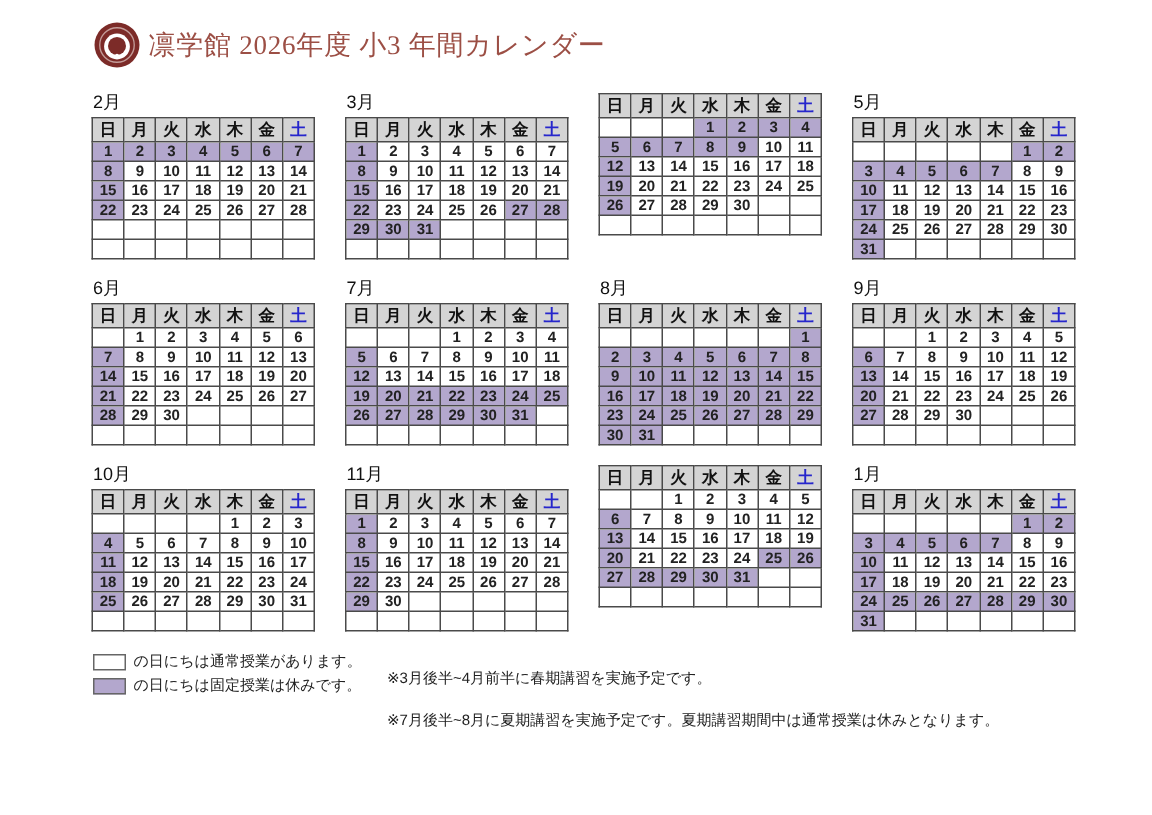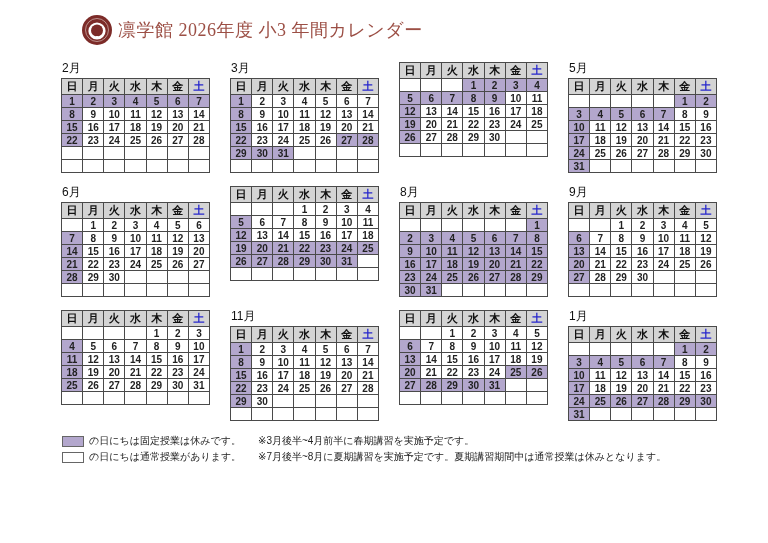--- a/index.html
+++ b/index.html
@@ -8,21 +8,21 @@
     --sat-blue:#2626cc;
     --title-red:#9c4f45;
     --logo-red:#7c2b28;
     --grid-border:#4a4a4a;
   }
   html,body{margin:0;padding:0;}
   body{
     width:768px;height:543px;background:#ffffff;position:relative;overflow:hidden;
     font-family:"Liberation Sans","DejaVu Sans",sans-serif;
   }
-  .header{position:absolute;left:81px;top:14px;display:flex;align-items:center;gap:5px;}
+  .header{position:absolute;left:62px;top:14px;display:flex;align-items:center;gap:5px;}
   .logo{width:32px;height:32px;display:inline-block;}
   .title{
     font-family:"Liberation Serif","DejaVu Serif",serif;
     font-size:18px;font-weight:normal;color:var(--title-red);
     margin:0;letter-spacing:0.5px;white-space:nowrap;
   }
   .cal-grid{
     position:absolute;left:61px;top:62px;
     display:grid;grid-template-columns:repeat(4,149px);
     column-gap:20px;row-gap:13px;
@@ -35,21 +35,21 @@
   }
   .month th{background:var(--header-gray);height:14px;font-size:11px;color:#111;}
   .month th.sat{color:var(--sat-blue);}
   .month td{height:12px;font-size:10px;color:#222;background:#fff;}
   .month td.closed{background:var(--purple);}
   .legend{position:absolute;left:62px;top:433px;}
   .legend-row{display:flex;align-items:center;height:16px;gap:5px;font-size:10px;color:#222;}
   .swatch{width:22px;height:11px;border:1px solid #666;background:#fff;box-sizing:border-box;flex:0 0 auto;}
   .swatch.closed{background:var(--purple);}
   .notes{position:absolute;left:258px;top:433px;font-size:10px;color:#222;}
-  .note-line{height:16px;line-height:16px;white-space:nowrap;}
+  .note-line{height:16px;line-height:16px;white-space:nowrap;margin-top:12px;}
 </style>
 </head>
 <body>
 
 <div class="header">
   <span class="logo">
     <svg width="32" height="32" viewBox="0 0 32 32" aria-hidden="true">
       <circle cx="16" cy="16" r="15" fill="#7c2b28"></circle>
       <circle cx="16" cy="16" r="11.5" fill="none" stroke="#e9d9d5" stroke-width="0.9" opacity="0.65"></circle>
       <circle cx="16" cy="17" r="8.6" fill="#ffffff"></circle>
@@ -414,20 +414,21 @@
             <td></td>
             <td></td>
             <td></td>
             <td></td>
             <td></td>
           </tr>
         </tbody>
       </table>
     </div>
     <div class="month-block">
+      <div class="month-label">7月</div>
       <table class="month">
         <thead>
           <tr>
             <th>日</th>
             <th>月</th>
             <th>火</th>
             <th>水</th>
             <th>木</th>
             <th>金</th>
             <th class="sat">土</th>
@@ -629,20 +630,21 @@
             <td></td>
             <td></td>
             <td></td>
             <td></td>
             <td></td>
           </tr>
         </tbody>
       </table>
     </div>
     <div class="month-block">
+      <div class="month-label">10月</div>
       <table class="month">
         <thead>
           <tr>
             <th>日</th>
             <th>月</th>
             <th>火</th>
             <th>水</th>
             <th>木</th>
             <th>金</th>
             <th class="sat">土</th>
@@ -918,25 +920,25 @@
             <td></td>
             <td></td>
           </tr>
         </tbody>
       </table>
     </div>
   </div>
 
 <div class="legend">
     <div class="legend-row">
+      <span class="swatch "></span>
+      <span>の日にちは通常授業があります。</span>
+    </div>
+    <div class="legend-row">
       <span class="swatch closed"></span>
       <span>の日にちは固定授業は休みです。</span>
-    </div>
-    <div class="legend-row">
-      <span class="swatch "></span>
-      <span>の日にちは通常授業があります。</span>
     </div>
   </div>
 
 <div class="notes">
     <div class="note-line">※3月後半~4月前半に春期講習を実施予定です。</div>
     <div class="note-line">※7月後半~8月に夏期講習を実施予定です。夏期講習期間中は通常授業は休みとなります。</div>
   </div>
 
 </body></html>

